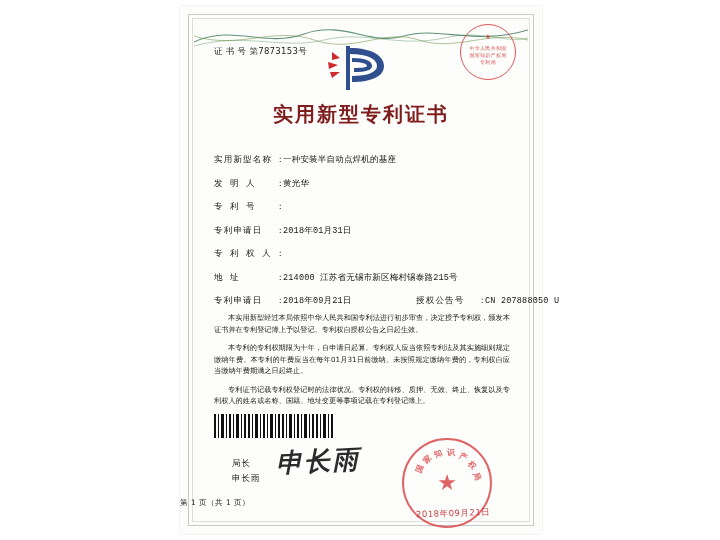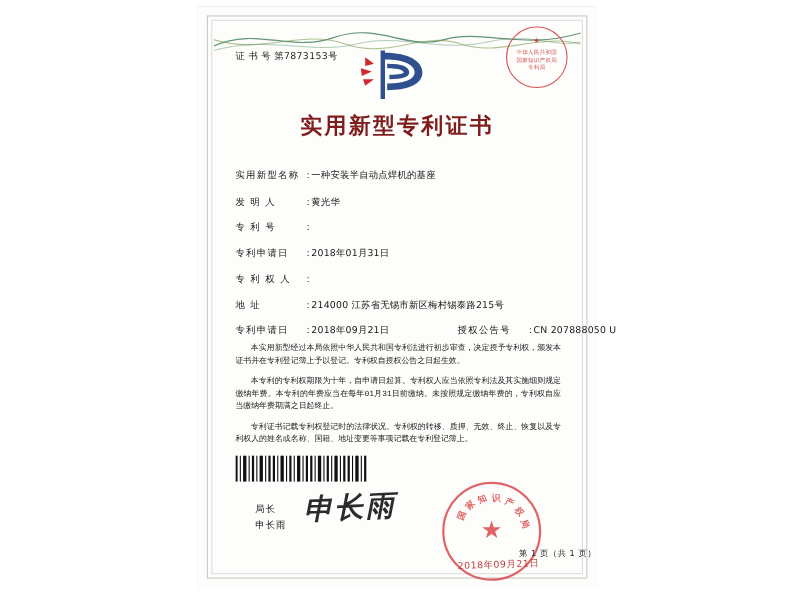--- a/index.html
+++ b/index.html
@@ -124,20 +124,21 @@
   }
 
   
   .fields {
     position: absolute;
     left: 34px;
     top: 148px;
     width: 296px;
     font-size: 8.5px;
     color: #161616;
+    font-family: Liberation Mono, monospace;
   }
   .field-row {
     display: flex;
     align-items: baseline;
     margin-bottom: 11.5px;
     line-height: 12px;
   }
   .field-label {
     width: 62px;
     flex: none;
@@ -171,21 +172,20 @@
     top: 306px;
     width: 296px;
     font-size: 7.2px;
     line-height: 11.5px;
     color: #1a1a1a;
     text-align: justify;
   }
   .paras p {
     margin: 0 0 7px 0;
     text-indent: 14px;
-    font-family: Liberation Mono, monospace;
   }
 
   
   .barcode {
     position: absolute;
     left: 34px;
     top: 408px;
     width: 120px;
     height: 24px;
   }
@@ -264,21 +264,21 @@
     letter-spacing: 0.5px;
     transform: rotate(-2deg);
   }
 
   
   .page-foot {
     position: absolute;
     left: 0;
     right: 0;
     bottom: 26px;
-    text-align: right;
+    text-align: left;
     font-size: 7.5px;
     color: #222;
     letter-spacing: 0.5px;
   }
 </style>
 </head>
 <body>
 
 <div id="page">
 

